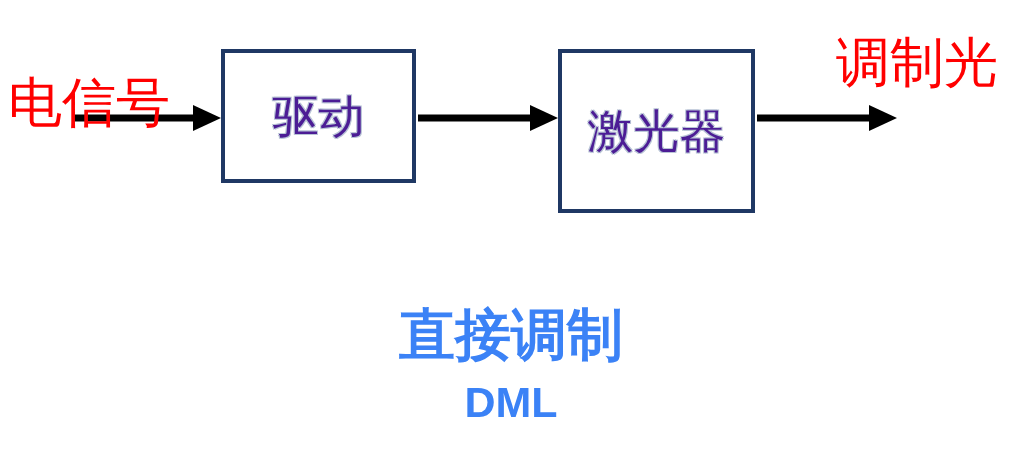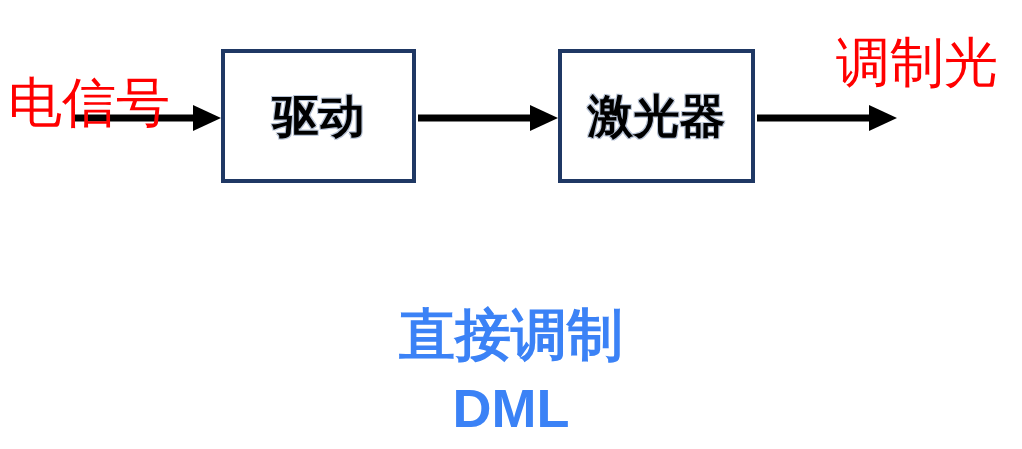--- a/index.html
+++ b/index.html
@@ -43,26 +43,26 @@
   .block {
     position: absolute;
     box-sizing: border-box;
     background: #ffffff;
     border: 4px solid #1f3864;
     display: flex;
     align-items: center;
     justify-content: center;
   }
   #block-driver { left: 221px; top: 49px; width: 195px; height: 134px; }
-  #block-laser  { left: 558px; top: 49px; width: 197px; height: 134px; }
+  #block-laser  { left: 558px; top: 49px; width: 197px; height: 164px; }
 
   .block-label {
-    color: #000000;
+    color: #4c1d95;
     font-size: 46px;
-    font-weight: bold;
+    font-weight: normal;
     line-height: 1;
     white-space: nowrap;
     font-family: "DejaVu Sans", "Liberation Sans", sans-serif;
     text-shadow:
       -1px -1px 0 #b9c4d6,
        1px -1px 0 #b9c4d6,
       -1px  1px 0 #b9c4d6,
        1px  1px 0 #b9c4d6;
   }
 
@@ -77,21 +77,21 @@
     white-space: nowrap;
   }
   #caption-cn {
     top: 307px;
     font-size: 56px;
     font-weight: bold;
     font-family: "DejaVu Sans", "Liberation Sans", sans-serif;
   }
   #caption-en {
     top: 381px;
-    font-size: 54px;
+    font-size: 43px;
     font-weight: bold;
     font-family: "Liberation Sans", "DejaVu Sans", sans-serif;
   }
 </style>
 </head>
 <body>
 
 <div id="canvas">
 
   <svg class="diagram-svg" viewBox="0 0 1022 449" xmlns="http://www.w3.org/2000/svg">

